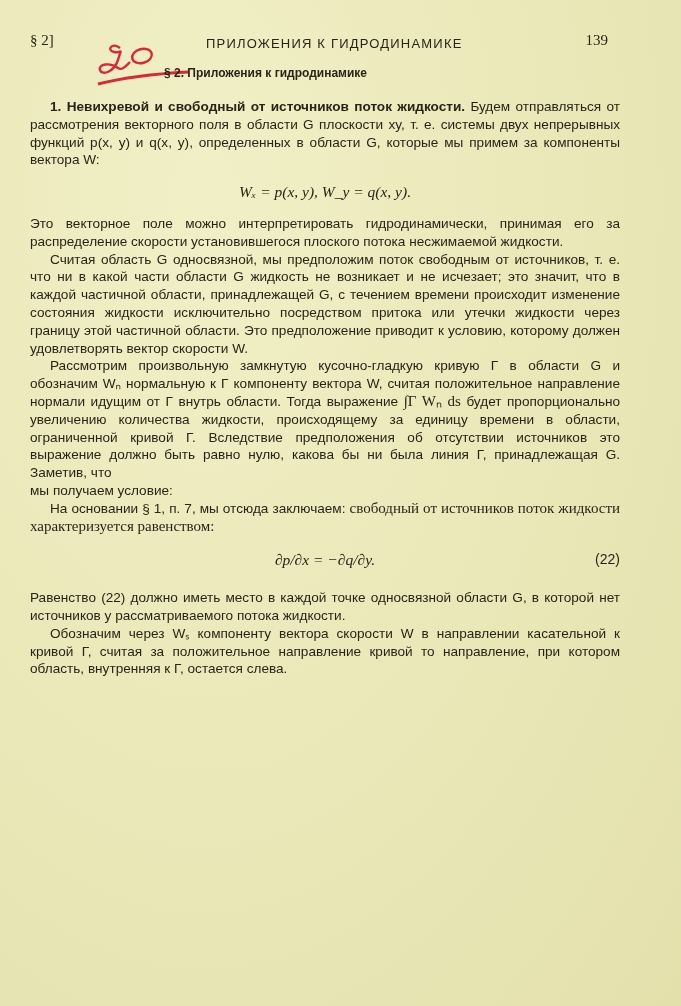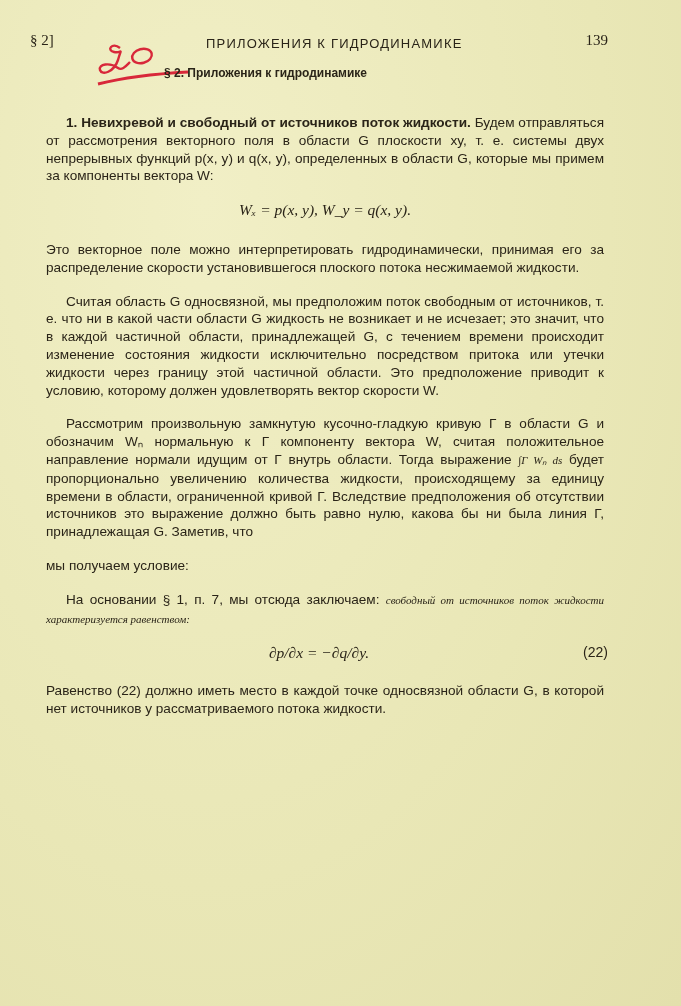--- a/index.html
+++ b/index.html
@@ -12,24 +12,24 @@
     position: relative;
   }
   .page { position: absolute; left: 0; top: 0; width: 681px; height: 1006px; }
   .running-head { position: absolute; top: 32px; left: 30px; width: 590px; height: 20px; font-family: "Liberation Sans", sans-serif; }
   .rh-left { position: absolute; left: 0; top: 0; font-size: 15px; font-family: "Liberation Serif", serif; }
   .rh-center { position: absolute; left: 176px; top: 4px; font-size: 13px; letter-spacing: 1.2px; }
   .rh-right { position: absolute; right: 12px; top: 0; font-size: 15px; font-family: "Liberation Serif", serif; }
   .annotation { position: absolute; left: 92px; top: 38px; width: 110px; height: 50px; }
   .section-title { position: absolute; left: 164px; top: 66px; font-family: Liberation Sans, sans-serif; font-weight: bold; font-size: 12px; }
   .body { position: absolute; left: 30px; top: 98px; width: 590px; font-family: "Liberation Sans", sans-serif; font-size: 13.6px; line-height: 17.8px; text-align: justify; }
-  .para { margin: 16px; text-indent: 20px; }
+  .para { margin: 0; text-indent: 20px; }
   .para.noindent { text-indent: 0; }
   .bold { font-weight: bold; }
-  .it { font-style: italic; font-family: "Liberation Serif", serif; font-size: 11px; }
+  .it { font-family: "Liberation Serif", serif; font-size: 15px; }
   .formula { text-align: center; font-family: "Liberation Serif", serif; font-style: italic; font-size: 15.5px; margin: 0; position: relative; }
   .eqno { position: absolute; right: 0; font-style: normal; font-family: "Liberation Sans", sans-serif; font-size: 14px; text-align: right; }
 </style>
 </head>
 <body>
 
 <div class="page">
 
   <div class="running-head">
     <span class="rh-left">§ 2]</span>
@@ -41,29 +41,30 @@
     <path d="M28 10 C 20 4, 14 12, 22 14 C 30 16, 30 8, 26 22 C 22 34, 10 38, 8 32 C 6 26, 18 24, 26 30 C 30 33, 34 28, 38 24" fill="none" stroke="#d8283a" stroke-width="2.4"></path>
     <ellipse cx="50" cy="18" rx="10" ry="7" fill="none" stroke="#d8283a" stroke-width="2.4" transform="rotate(-15 50 18)"></ellipse>
     <path d="M6 46 C 30 40, 60 36, 96 34" fill="none" stroke="#d8283a" stroke-width="3"></path>
   </svg>
 
   <div class="section-title">§ 2. Приложения к гидродинамике</div>
 
   <div class="body">
     <p class="para"><span class="bold">1. Невихревой и свободный от источников поток жидкости.</span><span> Будем отправляться от рассмотрения векторного поля в области G плоскости xy, т. е. системы двух непрерывных функций p(x, y) и q(x, y), определенных в области G, которые мы примем за компоненты вектора W:</span></p>
 
-    <p class="formula" style="margin:14px 0 22px 0;">Wₓ = p(x, y),  W_y = q(x, y).</p>
+    <p class="formula" style="margin:14px 0 14px 0;">Wₓ = p(x, y),  W_y = q(x, y).</p>
 
     <p class="para noindent">Это векторное поле можно интерпретировать гидродинамически, принимая его за распределение скорости установившегося плоского потока несжимаемой жидкости.</p>
     <p class="para">Считая область G односвязной, мы предположим поток свободным от источников, т. е. что ни в какой части области G жидкость не возникает и не исчезает; это значит, что в каждой частичной области, принадлежащей G, с течением времени происходит изменение состояния жидкости исключительно посредством притока или утечки жидкости через границу этой частичной области. Это предположение приводит к условию, которому должен удовлетворять вектор скорости W.</p>
     <p class="para"><span>Рассмотрим произвольную замкнутую кусочно-гладкую кривую Γ в области G и обозначим Wₙ нормальную к Γ компоненту вектора W, считая положительное направление нормали идущим от Γ внутрь области. Тогда выражение</span> <span class="it">∫Γ Wₙ ds</span> <span>будет пропорционально увеличению количества жидкости, происходящему за единицу времени в области, ограниченной кривой Γ. Вследствие предположения об отсутствии источников это выражение должно быть равно нулю, какова бы ни была линия Γ, принадлежащая G. Заметив, что</span></p>
 
 
     <p class="para noindent">мы получаем условие:</p>
 
 
     <p class="para"><span>На основании § 1, п. 7, мы отсюда заключаем: </span><span class="it">свободный от источников поток жидкости характеризуется равенством:</span></p>
 
-    <p class="formula" style="margin:16px 12px 20px 0;"><span>∂p/∂x = −∂q/∂y.</span><span class="eqno">(22)</span></p>
+    <p class="formula" style="margin:16px 0 20px 0;"><span>∂p/∂x = −∂q/∂y.</span><span class="eqno">(22)</span></p>
 
     <p class="para noindent">Равенство (22) должно иметь место в каждой точке односвязной области G, в которой нет источников у рассматриваемого потока жидкости.</p>
+    <p class="para">Обозначим через Wₛ компоненту вектора скорости W в направлении касательной к кривой Γ, считая за положительное направление кривой то направление, при котором область, внутренняя к Γ, остается слева.</p>
   </div>
 </div>
 
 </body></html>

